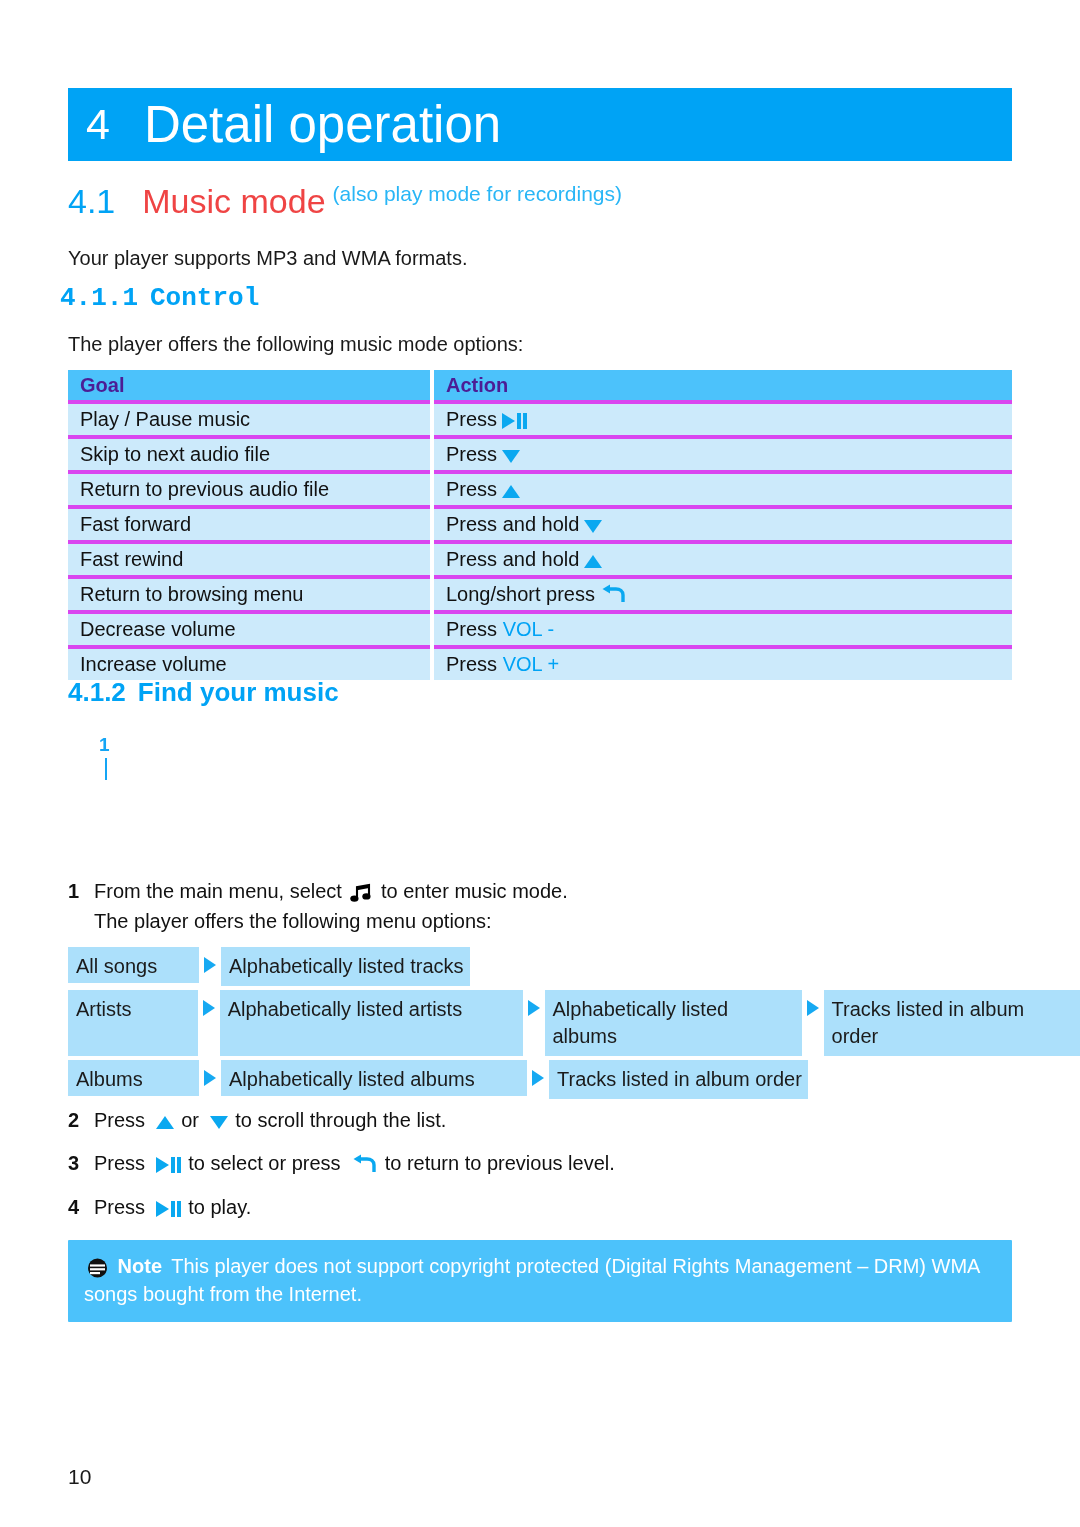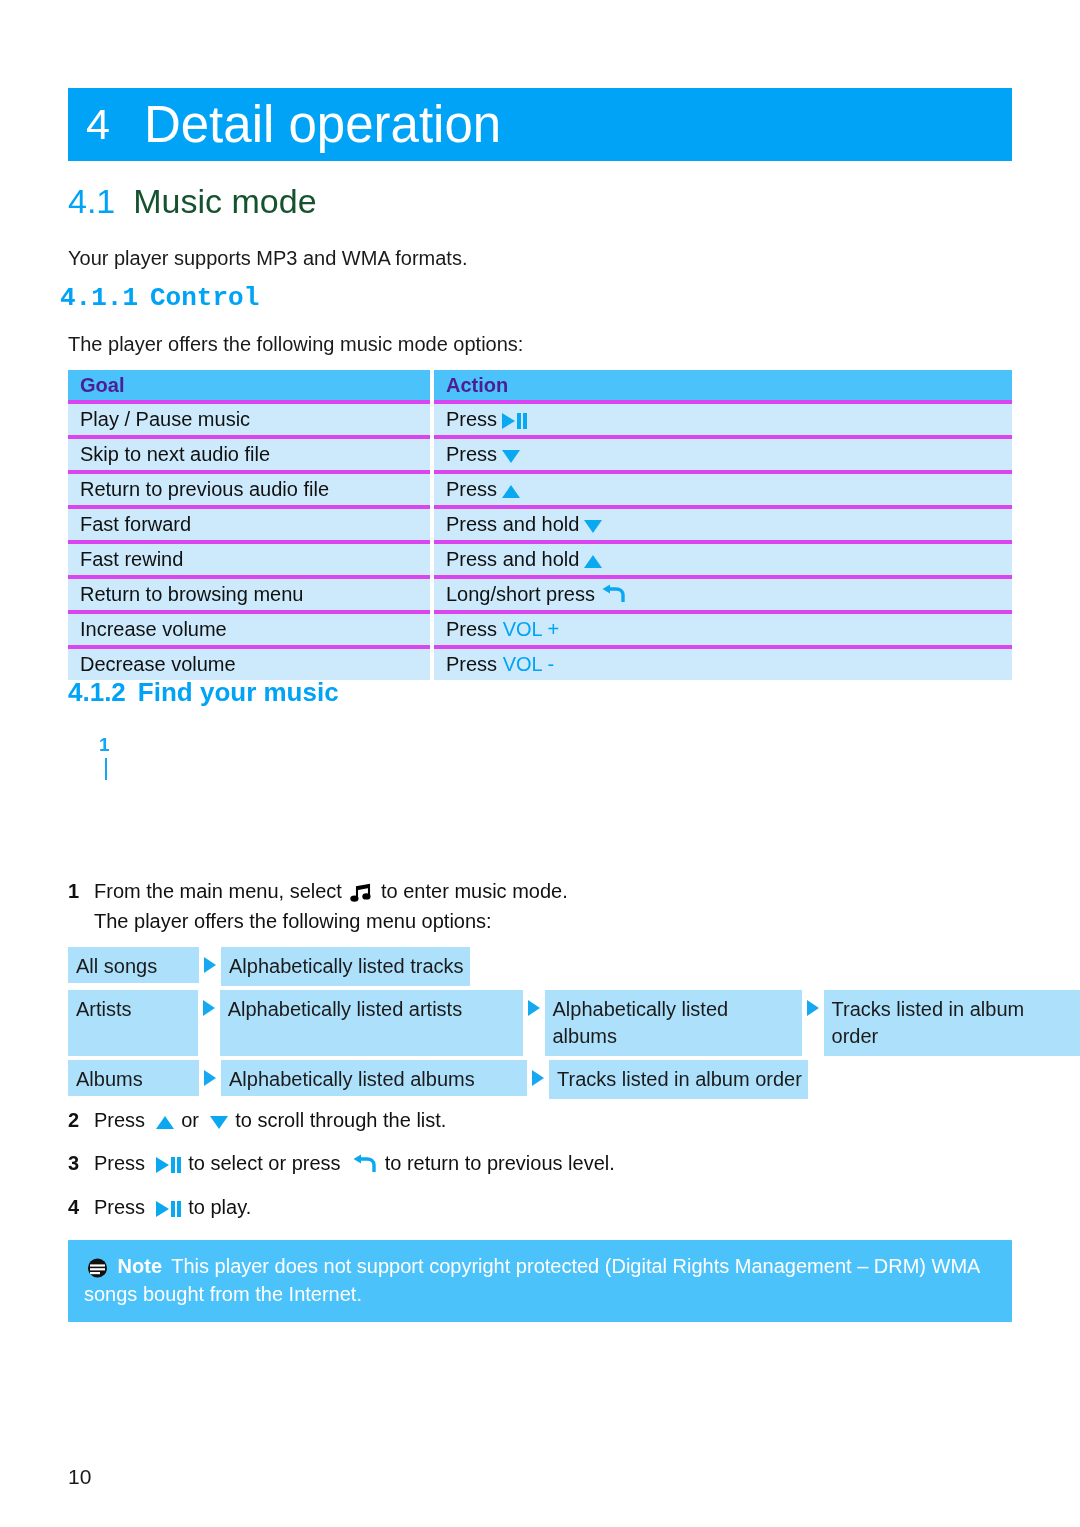--- a/index.html
+++ b/index.html
@@ -49,24 +49,24 @@
     display: flex;
     align-items: flex-start;
     white-space: nowrap;
   }
   .sec-h1 .num {
     color: #00a3f5;
     font-size: 34px;
     font-weight: 400;
   }
   .sec-h1 .title {
-    color: #14532d;
+    color: #ef4444;
     font-size: 34px;
     font-weight: 400;
-    margin-left: 18px;
+    margin-left: 27px;
   }
   .sec-h1 .sub {
     color: #29b6f6;
     font-size: 21px;
     font-weight: 400;
     margin-left: 7px;
   }
 
   .body-text {
     position: absolute;
@@ -278,20 +278,21 @@
 <body>
 
 <div class="chapter-bar">
   <span class="chapter-num">4</span>
   <span class="chapter-title">Detail operation</span>
 </div>
 
 <div class="sec-h1">
   <span class="num">4.1</span>
   <span class="title">Music mode</span>
+  <span class="sub">(also play mode for recordings)</span>
 </div>
 
 <div class="body-text" id="intro-line">Your player supports MP3 and WMA formats.</div>
 
 <div class="sec-h2" id="sec-control">
   <span class="num">4.1.1</span>
   <span class="title">Control</span>
 </div>
 
 <div class="body-text" id="table-intro">The player offers the following music mode options:</div>
@@ -332,28 +333,28 @@
       </tr>
       <tr>
         <td class="col-goal">Return to browsing menu</td>
         <td class="col-sep"></td>
         <td class="col-action"><span>Long/short press</span><span class="glyph ico-back"><svg width="26" height="22" viewBox="0 0 26 22" xmlns="http://www.w3.org/2000/svg">
               <path d="M22 18 L22 11 C22 7 19 5 15 5 L7 5" stroke="#0aa8f0" stroke-width="3.4" fill="none"></path>
               <path d="M9 0.6 L9 9.4 L1.5 5 Z" fill="#0aa8f0"></path>
             </svg></span></td>
       </tr>
       <tr>
+        <td class="col-goal">Decrease volume</td>
+        <td class="col-sep"></td>
+        <td class="col-action"><span>Press</span> <span class="g-blue">VOL -</span></td>
+      </tr>
+      <tr>
         <td class="col-goal">Increase volume</td>
         <td class="col-sep"></td>
         <td class="col-action"><span>Press</span> <span class="g-blue">VOL +</span></td>
-      </tr>
-      <tr>
-        <td class="col-goal">Decrease volume</td>
-        <td class="col-sep"></td>
-        <td class="col-action"><span>Press</span> <span class="g-blue">VOL -</span></td>
       </tr>
     </tbody>
 </table>
 
 <div class="sec-h2" id="sec-find">
   <span class="num">4.1.2</span>
   <span class="title">Find your music</span>
 </div>
 
 <div id="callout-1">1</div>

